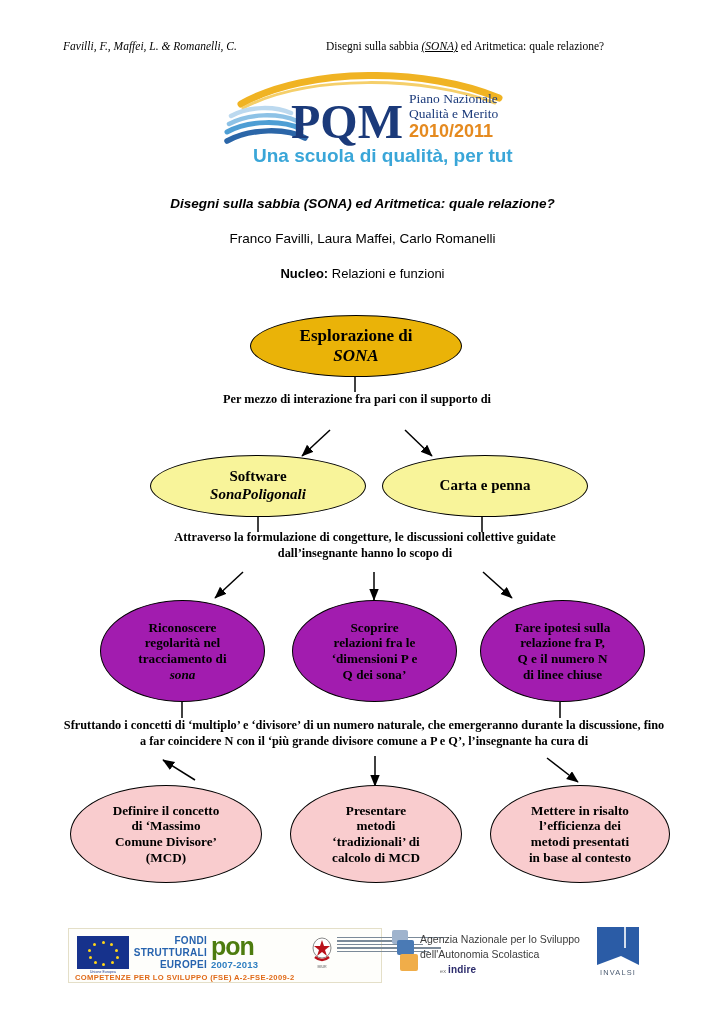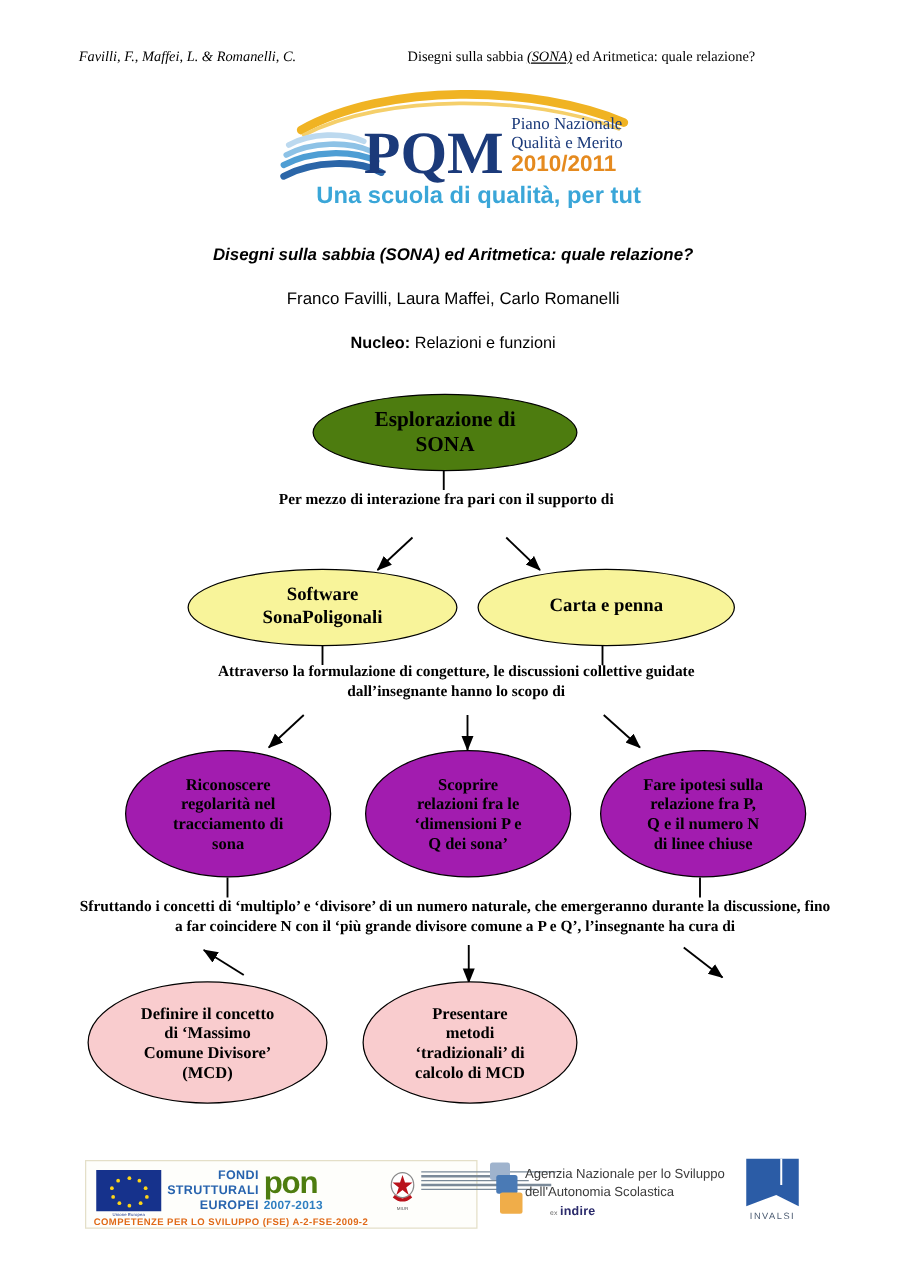--- a/index.html
+++ b/index.html
@@ -28,23 +28,23 @@
   .nucleo{margin-top:20px;font-family:"Liberation Sans","DejaVu Sans",sans-serif;font-size:13px;}
   .nucleo b{font-weight:bold;}
 
   
   .flow{position:absolute;left:0;top:300px;width:725px;height:610px;}
   .node{position:absolute;border:1.6px solid #000;border-radius:50%;
         display:flex;align-items:center;justify-content:center;text-align:center;
         font-family:"Liberation Serif","DejaVu Serif",serif;font-weight:bold;
         line-height:1.18;box-sizing:border-box;}
   .node .ln{display:block;}
-  .node .it{}
-
-  .n-green{background:#4d7c0f;}
+  .node .it{font-style:italic;}
+
+  .n-green{background:#eab308;}
   .n-yellow{background:#f8f49a;}
   .n-cyan{background:#a21caf;}
   .n-pink{background:#f9ccce;}
 
   .connector-text{position:absolute;text-align:center;font-weight:bold;
       font-family:"Liberation Serif","DejaVu Serif",serif;line-height:1.3;}
 
   .flow svg.edges{position:absolute;left:0;top:0;width:725px;height:610px;
       overflow:visible;pointer-events:none;}
 
@@ -223,20 +223,28 @@
 
     <div class="node n-pink" style="left:290px;top:485px;width:172px;height:98px;font-size:13.2px;">
       <div>
         <span class="ln">Presentare</span>
         <span class="ln">metodi</span>
         <span class="ln">‘tradizionali’ di</span>
         <span class="ln">calcolo di MCD</span>
       </div>
     </div>
 
+    <div class="node n-pink" style="left:490px;top:485px;width:180px;height:98px;font-size:13.2px;">
+      <div>
+        <span class="ln">Mettere in risalto</span>
+        <span class="ln">l’efficienza dei</span>
+        <span class="ln">metodi presentati</span>
+        <span class="ln">in base al contesto</span>
+      </div>
+    </div>
 
   </div>
 
   <div class="footer">
 
     <div class="fondi">
       <div class="euflag">
         <div class="stars">
           <div class="star" style="left:25px;top:5px;"></div>
           <div class="star" style="left:33px;top:7px;"></div>

